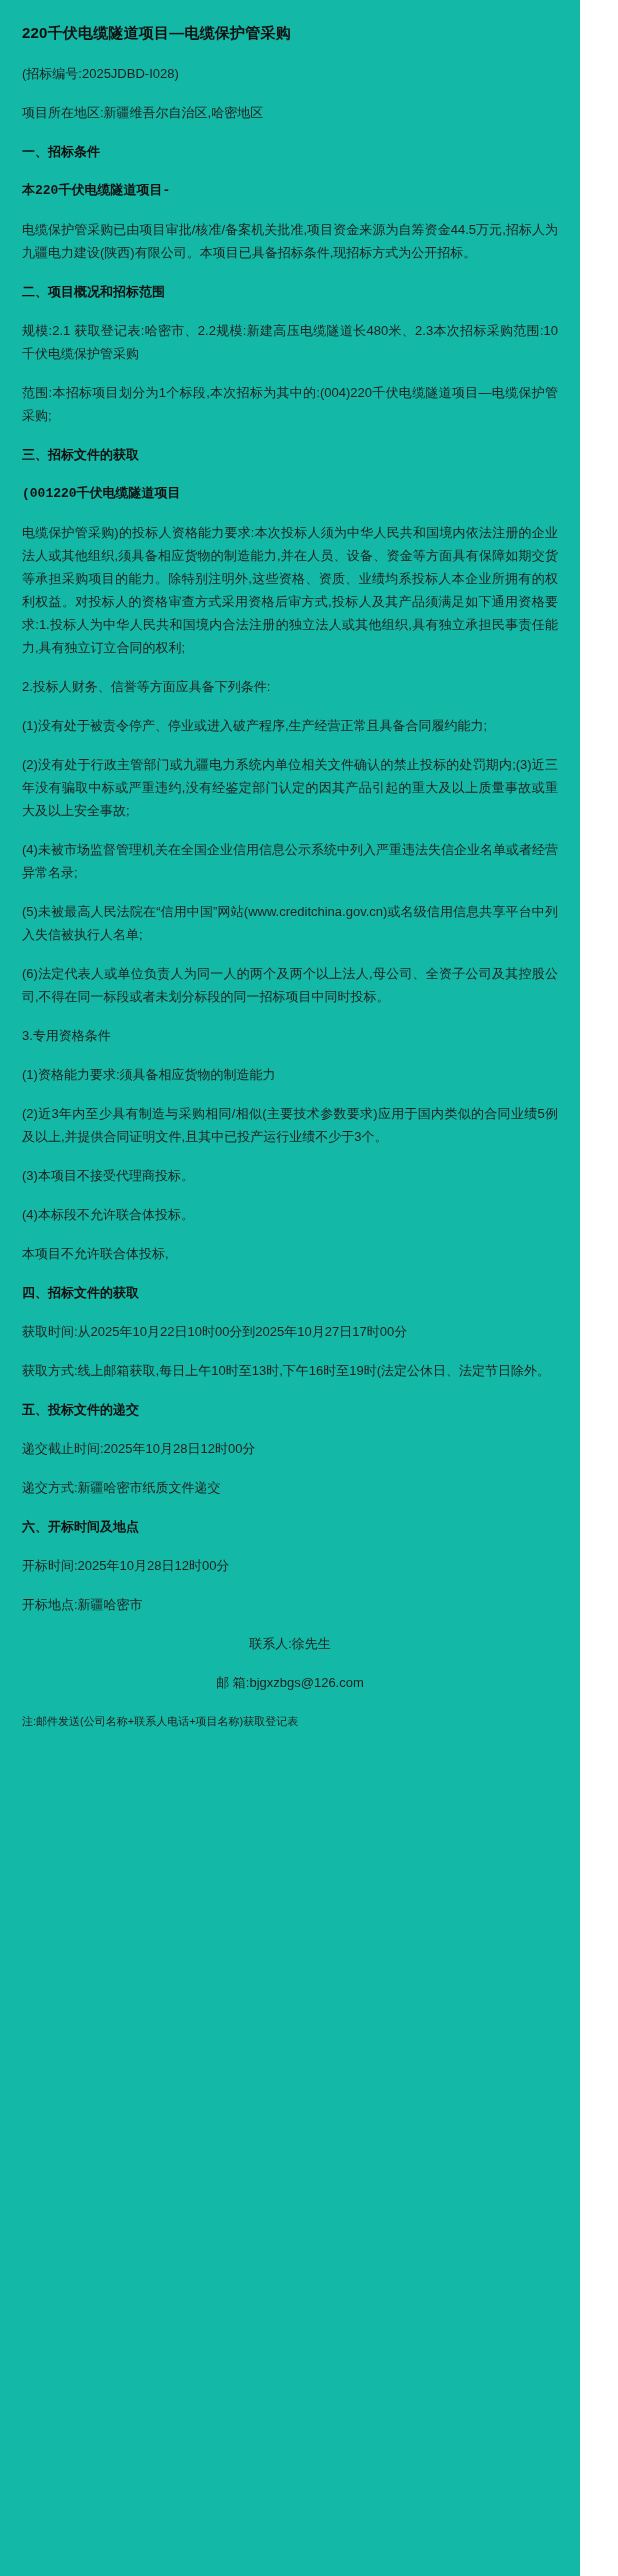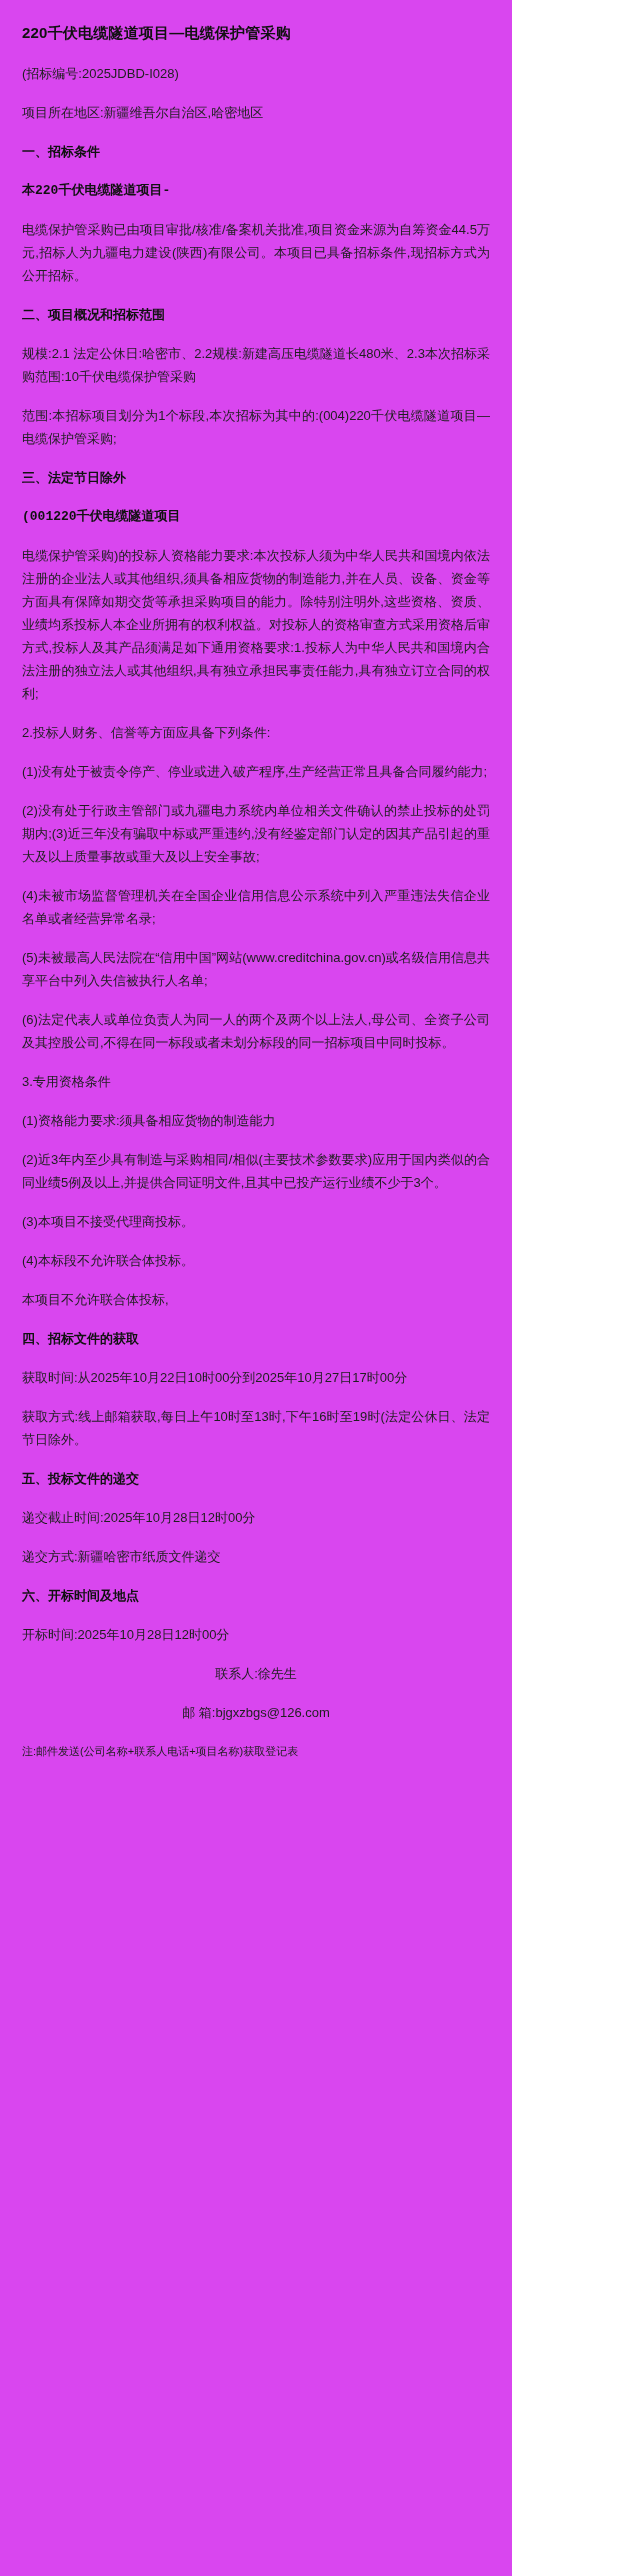--- a/index.html
+++ b/index.html
@@ -6,25 +6,25 @@
     margin: 0;
     padding: 0;
     background: #ffffff;
   }
   body {
     width: 618px;
     font-family: "Liberation Sans", sans-serif;
     color: #1a1a1a;
   }
   .page {
-    width: 512px;
+    width: 580px;
     min-height: 2576px;
     box-sizing: border-box;
     padding: 18px 22px 30px 22px;
-    background: #d946ef;
+    background: #14b8a6;
   }
   .doc-title {
     font-size: 15px;
     font-weight: bold;
     line-height: 22px;
     color: #111111;
     margin: 4px 0 18px 0;
     letter-spacing: 0.2px;
   }
   .para {
@@ -71,24 +71,24 @@
 
   <div class="para">(招标编号:2025JDBD-I028)</div>
 
   <div class="para">项目所在地区:新疆维吾尔自治区,哈密地区</div>
 
   <div class="section-head">一、招标条件</div>
   <div class="para bold">本220千伏电缆隧道项目-</div>
   <div class="para">电缆保护管采购已由项目审批/核准/备案机关批准,项目资金来源为自筹资金44.5万元,招标人为九疆电力建设(陕西)有限公司。本项目已具备招标条件,现招标方式为公开招标。</div>
 
   <div class="section-head">二、项目概况和招标范围</div>
-  <div class="para">规模:2.1 法定公休日:哈密市、2.2规模:新建高压电缆隧道长480米、2.3本次招标采购范围:10千伏电缆保护管采购</div>
+  <div class="para">规模:2.1 获取登记表:哈密市、2.2规模:新建高压电缆隧道长480米、2.3本次招标采购范围:10千伏电缆保护管采购</div>
   <div class="para">范围:本招标项目划分为1个标段,本次招标为其中的:(004)220千伏电缆隧道项目—电缆保护管采购;</div>
 
-  <div class="section-head">三、法定节日除外</div>
+  <div class="section-head">三、招标文件的获取</div>
   <div class="para bold">(001220千伏电缆隧道项目</div>
   <div class="para">电缆保护管采购)的投标人资格能力要求:本次投标人须为中华人民共和国境内依法注册的企业法人或其他组织,须具备相应货物的制造能力,并在人员、设备、资金等方面具有保障如期交货等承担采购项目的能力。除特别注明外,这些资格、资质、业绩均系投标人本企业所拥有的权利权益。对投标人的资格审查方式采用资格后审方式,投标人及其产品须满足如下通用资格要求:1.投标人为中华人民共和国境内合法注册的独立法人或其他组织,具有独立承担民事责任能力,具有独立订立合同的权利;</div>
   <div class="para">2.投标人财务、信誉等方面应具备下列条件:</div>
   <div class="para">(1)没有处于被责令停产、停业或进入破产程序,生产经营正常且具备合同履约能力;</div>
   <div class="para">(2)没有处于行政主管部门或九疆电力系统内单位相关文件确认的禁止投标的处罚期内;(3)近三年没有骗取中标或严重违约,没有经鉴定部门认定的因其产品引起的重大及以上质量事故或重大及以上安全事故;</div>
   <div class="para">(4)未被市场监督管理机关在全国企业信用信息公示系统中列入严重违法失信企业名单或者经营异常名录;</div>
   <div class="para">(5)未被最高人民法院在“信用中国”网站(www.creditchina.gov.cn)或名级信用信息共享平台中列入失信被执行人名单;</div>
   <div class="para">(6)法定代表人或单位负责人为同一人的两个及两个以上法人,母公司、全资子公司及其控股公司,不得在同一标段或者未划分标段的同一招标项目中同时投标。</div>
   <div class="para">3.专用资格条件</div>
   <div class="para">(1)资格能力要求:须具备相应货物的制造能力</div>
@@ -100,19 +100,20 @@
   <div class="section-head">四、招标文件的获取</div>
   <div class="para">获取时间:从2025年10月22日10时00分到2025年10月27日17时00分</div>
   <div class="para">获取方式:线上邮箱获取,每日上午10时至13时,下午16时至19时(法定公休日、法定节日除外。</div>
 
   <div class="section-head">五、投标文件的递交</div>
   <div class="para">递交截止时间:2025年10月28日12时00分</div>
   <div class="para">递交方式:新疆哈密市纸质文件递交</div>
 
   <div class="section-head">六、开标时间及地点</div>
   <div class="para">开标时间:2025年10月28日12时00分</div>
+  <div class="para">开标地点:新疆哈密市</div>
 
   <div class="contact-line">联系人:徐先生</div>
   <div class="contact-line">邮 箱:bjgxzbgs@126.com</div>
   <div class="note">注:邮件发送(公司名称+联系人电话+项目名称)获取登记表</div>
 
 </div>
 
 
 </body></html>

